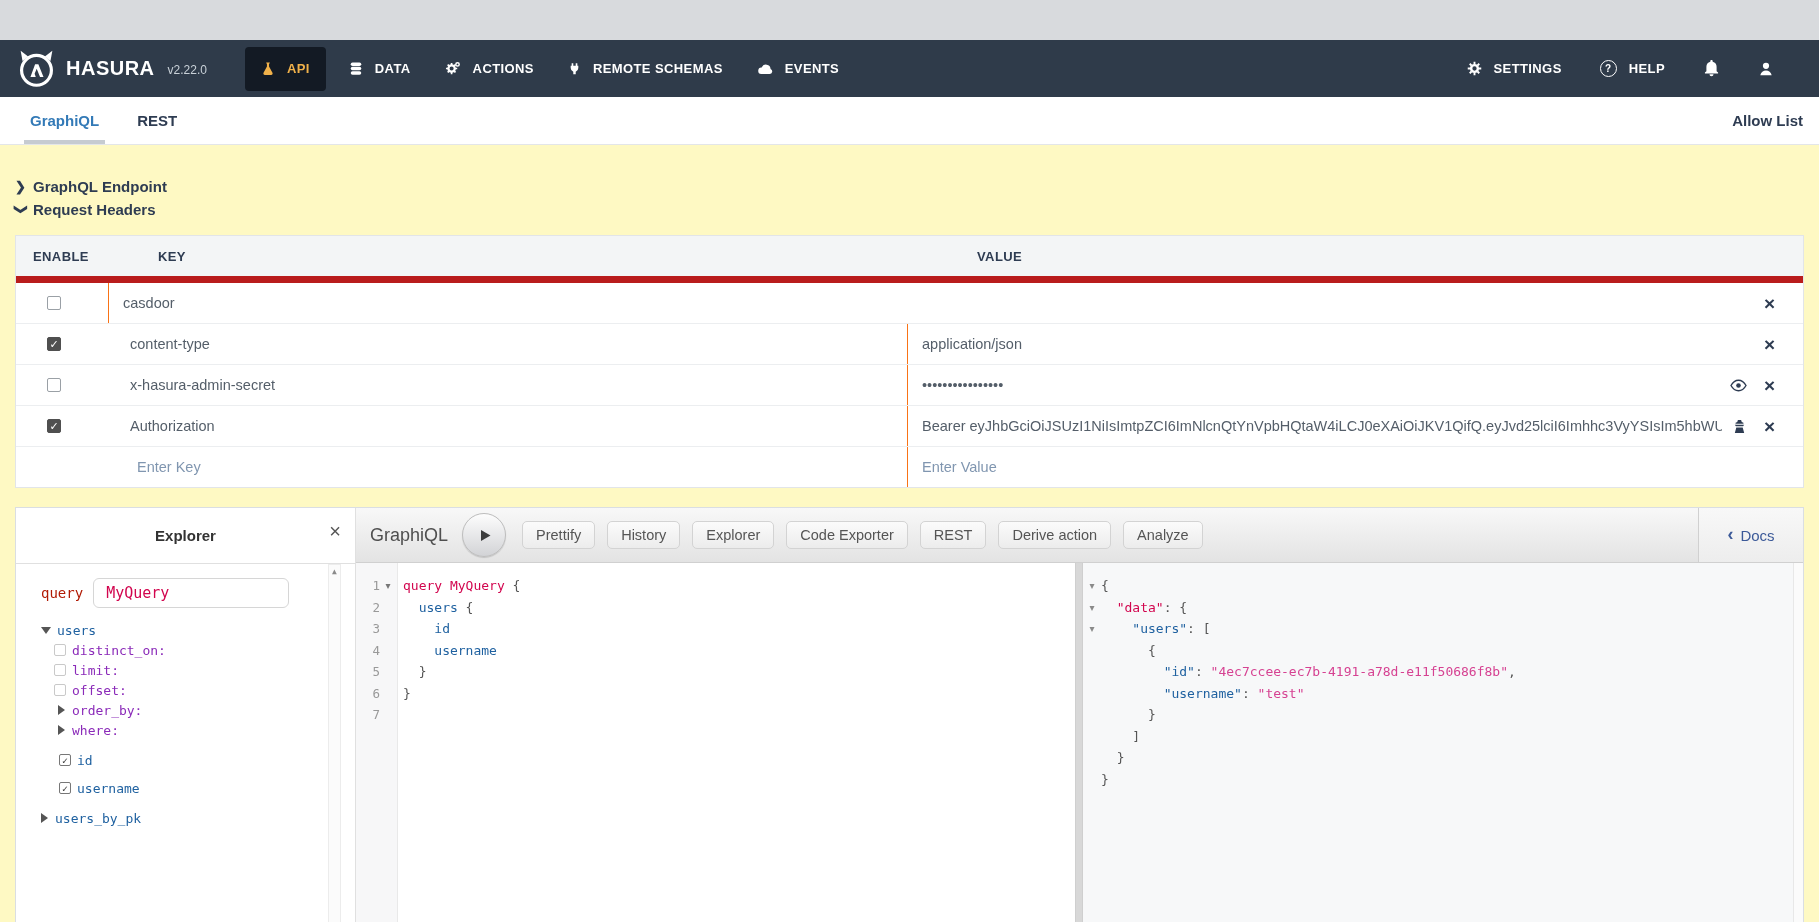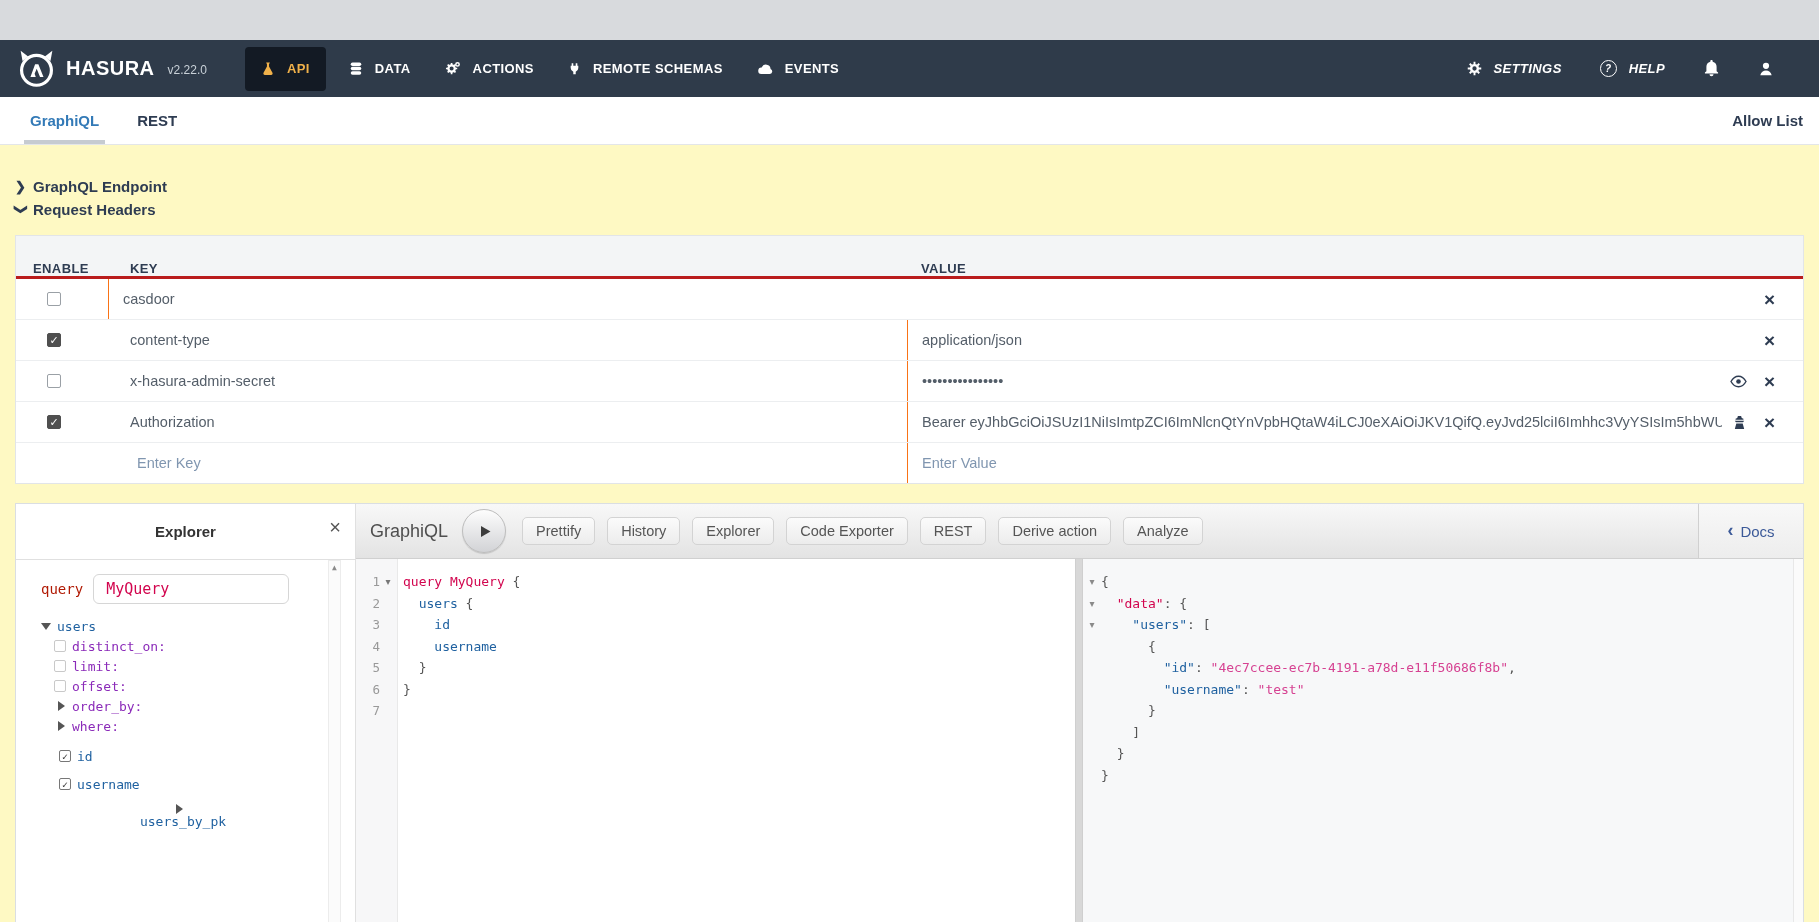--- a/index.html
+++ b/index.html
@@ -10,43 +10,43 @@
   .navbar{height:57px;background:#2F3B4A;display:flex;align-items:center;padding-left:16px;box-sizing:border-box;}
   .brand-wrap{display:flex;align-items:center;cursor:pointer;}
   .brand{color:#fff;font-size:20px;font-weight:700;letter-spacing:.5px;margin-left:9px;}
   .version{color:#C9D1D8;font-size:12px;margin-left:13px;margin-top:3px;}
   .nav-left{display:flex;align-items:center;margin-left:38px;height:100%;}
   .nav-item{display:flex;align-items:center;gap:12px;color:#fff;font-size:13px;font-weight:700;
             letter-spacing:.4px;padding:0 17px;height:100%;cursor:pointer;white-space:nowrap;}
   .nav-item svg{display:block;}
   .nav-item.active{height:44px;background:#131A24;border-radius:4px;color:#F0B14A;padding:0 16px;margin-right:6px;}
   .nav-right{margin-left:auto;display:flex;align-items:center;height:100%;padding-right:26px;}
-  .nav-right .nav-item{padding:0 19px;font-style:italic;}
+  .nav-right .nav-item{padding:0 19px;}
   .icon-btn{color:#fff;padding:0 19px;height:100%;display:flex;align-items:center;cursor:pointer;}
   .help-circle{width:15px;height:15px;border-radius:50%;border:1.6px solid #fff;font-size:10px;font-weight:700;
                display:flex;align-items:center;justify-content:center;}
 
   
   .tabsrow{height:47px;background:#fff;border-bottom:1px solid #E3E6E9;display:flex;align-items:stretch;padding:0 16px 0 30px;}
   .tab{display:flex;align-items:center;font-size:15px;font-weight:700;margin-right:38px;cursor:pointer;position:relative;color:#2E3C52;}
   .tab.active{color:#337AB7;}
   .tab.active::after{content:"";position:absolute;left:-6px;right:-6px;bottom:0;height:4px;background:#C6CBD1;}
   .allow-list{margin-left:auto;display:flex;align-items:center;font-size:15px;font-weight:600;cursor:pointer;}
 
   
   .content{padding:0 15px;}
   .sections{margin-top:30px;}
   .section-row{display:flex;align-items:center;height:23px;font-size:15px;font-weight:700;color:#2E3C52;cursor:pointer;}
   .chev{display:inline-block;width:18px;font-size:13px;font-weight:700;color:#2E3C52;}
   .chev.open{transform:rotate(90deg) translateX(1px);width:13px;margin-right:5px;margin-left:0;}
 
   
   .htable{margin-top:14px;background:#fff;border:1px solid #E2E5E8;}
-  .ht-head{display:flex;height:40px;background:#F3F5F6;border-bottom:3px solid #b91c1c;align-items:flex-end;
-           font-size:13px;font-weight:700;letter-spacing:.4px;color:#2E3C52;}
+  .ht-head{display:flex;height:40px;background:#F3F5F6;border-bottom:7px solid #b91c1c;align-items:center;
+           font-size:13px;font-weight:700;letter-spacing:.4px;color:#2E3C52;gap:28px;}
   .ht-row{display:flex;height:40px;align-items:stretch;border-top:1px solid #ECEEF0;font-size:14.5px;color:#545E69;}
   .ht-row:first-of-type{border-top:none;}
   .c-enable{width:92px;box-sizing:border-box;padding-left:17px;display:flex;align-items:center;flex:none;}
   .c-key{width:799px;box-sizing:border-box;display:flex;align-items:center;flex:none;padding-left:22px;}
   .c-val{flex:1;box-sizing:border-box;border-left:1px solid #f97316;padding-left:14px;display:flex;align-items:center;min-width:0;}
   .ht-row .c-enable{padding-left:31px;}
   .cb{width:14px;height:14px;border:1px solid #9aa0a6;border-radius:2px;background:#fff;box-sizing:border-box;cursor:pointer;
       display:flex;align-items:center;justify-content:center;font-size:11px;line-height:1;color:#fff;}
   .cb.checked{background:#4F4F4F;border-color:#4F4F4F;}
   .val-text{white-space:nowrap;overflow:hidden;flex:1;min-width:0;margin-right:10px;}
@@ -350,21 +350,21 @@
                 <span class="lbl t-arg">where:</span>
               </div>
               <div class="ti" style="margin-left: 33px; margin-top: 10px;">
                 <span class="ecb checked">✓</span>
                 <span class="lbl t-field">id</span>
               </div>
               <div class="ti" style="margin-left: 33px; margin-top: 8px;">
                 <span class="ecb checked">✓</span>
                 <span class="lbl t-field">username</span>
               </div>
-              <div class="ti" style="margin-left: 15px; margin-top: 10px; flex-direction: column;">
+              <div class="ti" style="margin-left: 15px; margin-top: 10px;">
                 <span class="tri right"></span>
                 <span class="lbl t-field">users_by_pk</span>
               </div>
             </div>
           <div class="exp-scroll">
             <span>▲</span>
             <span>▼</span>
           </div>
         </div>
       </div>

